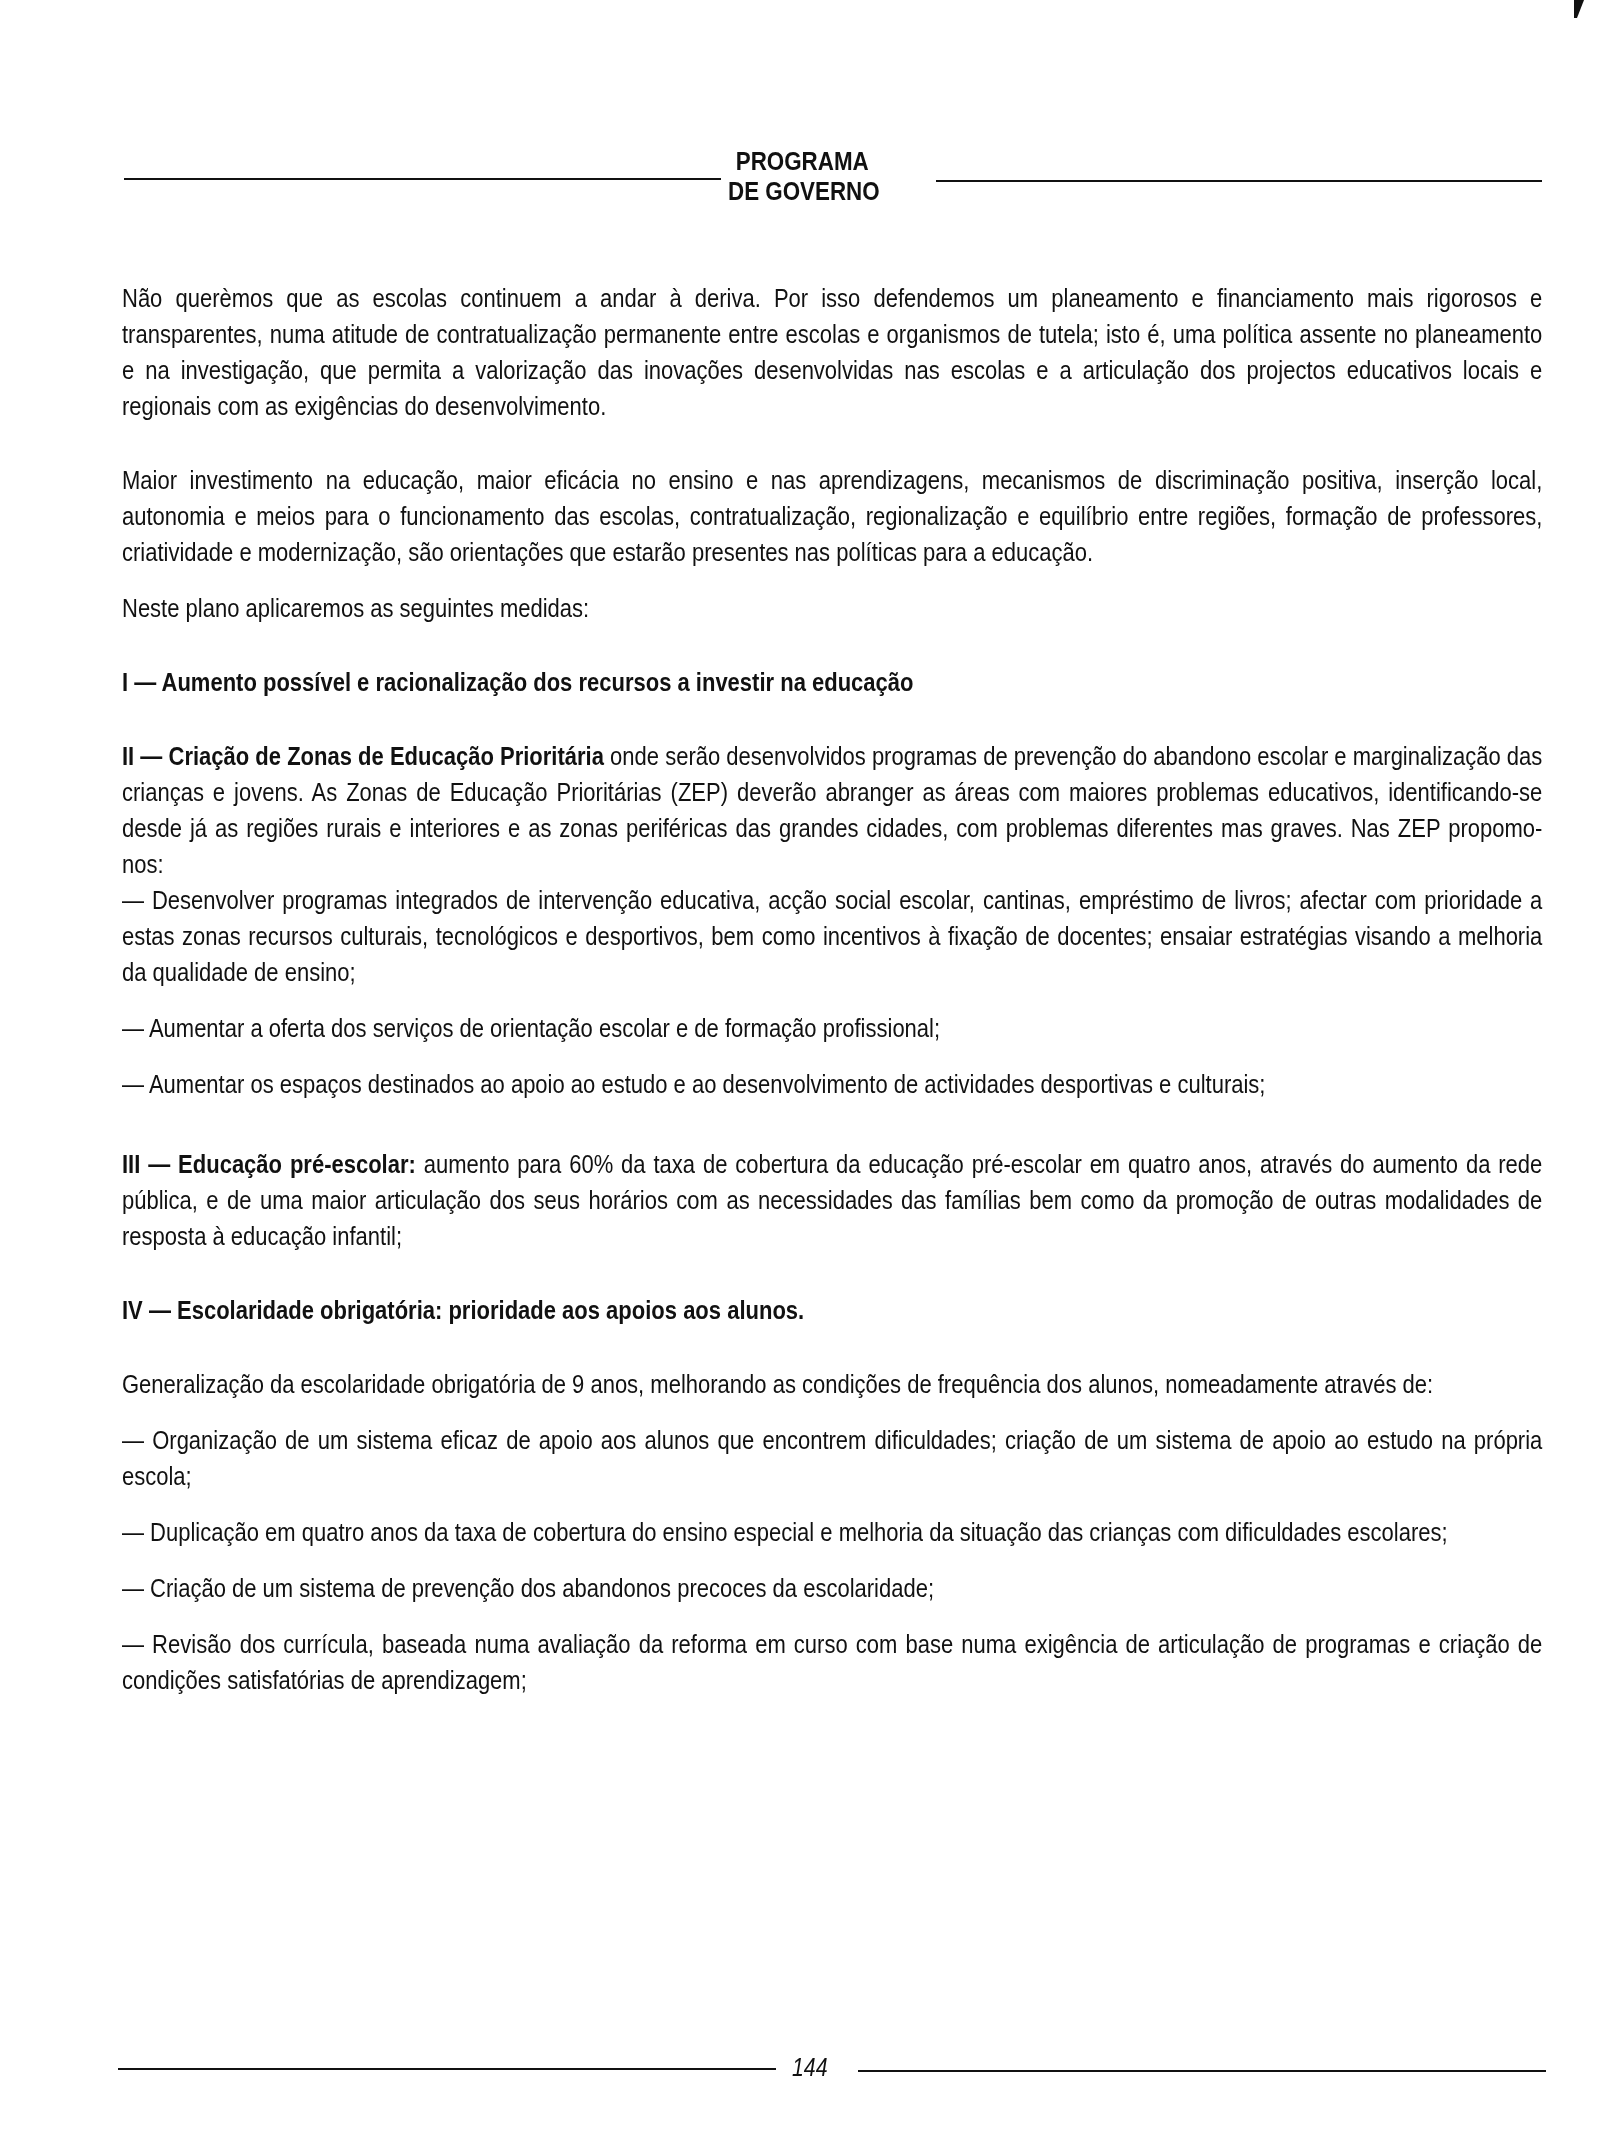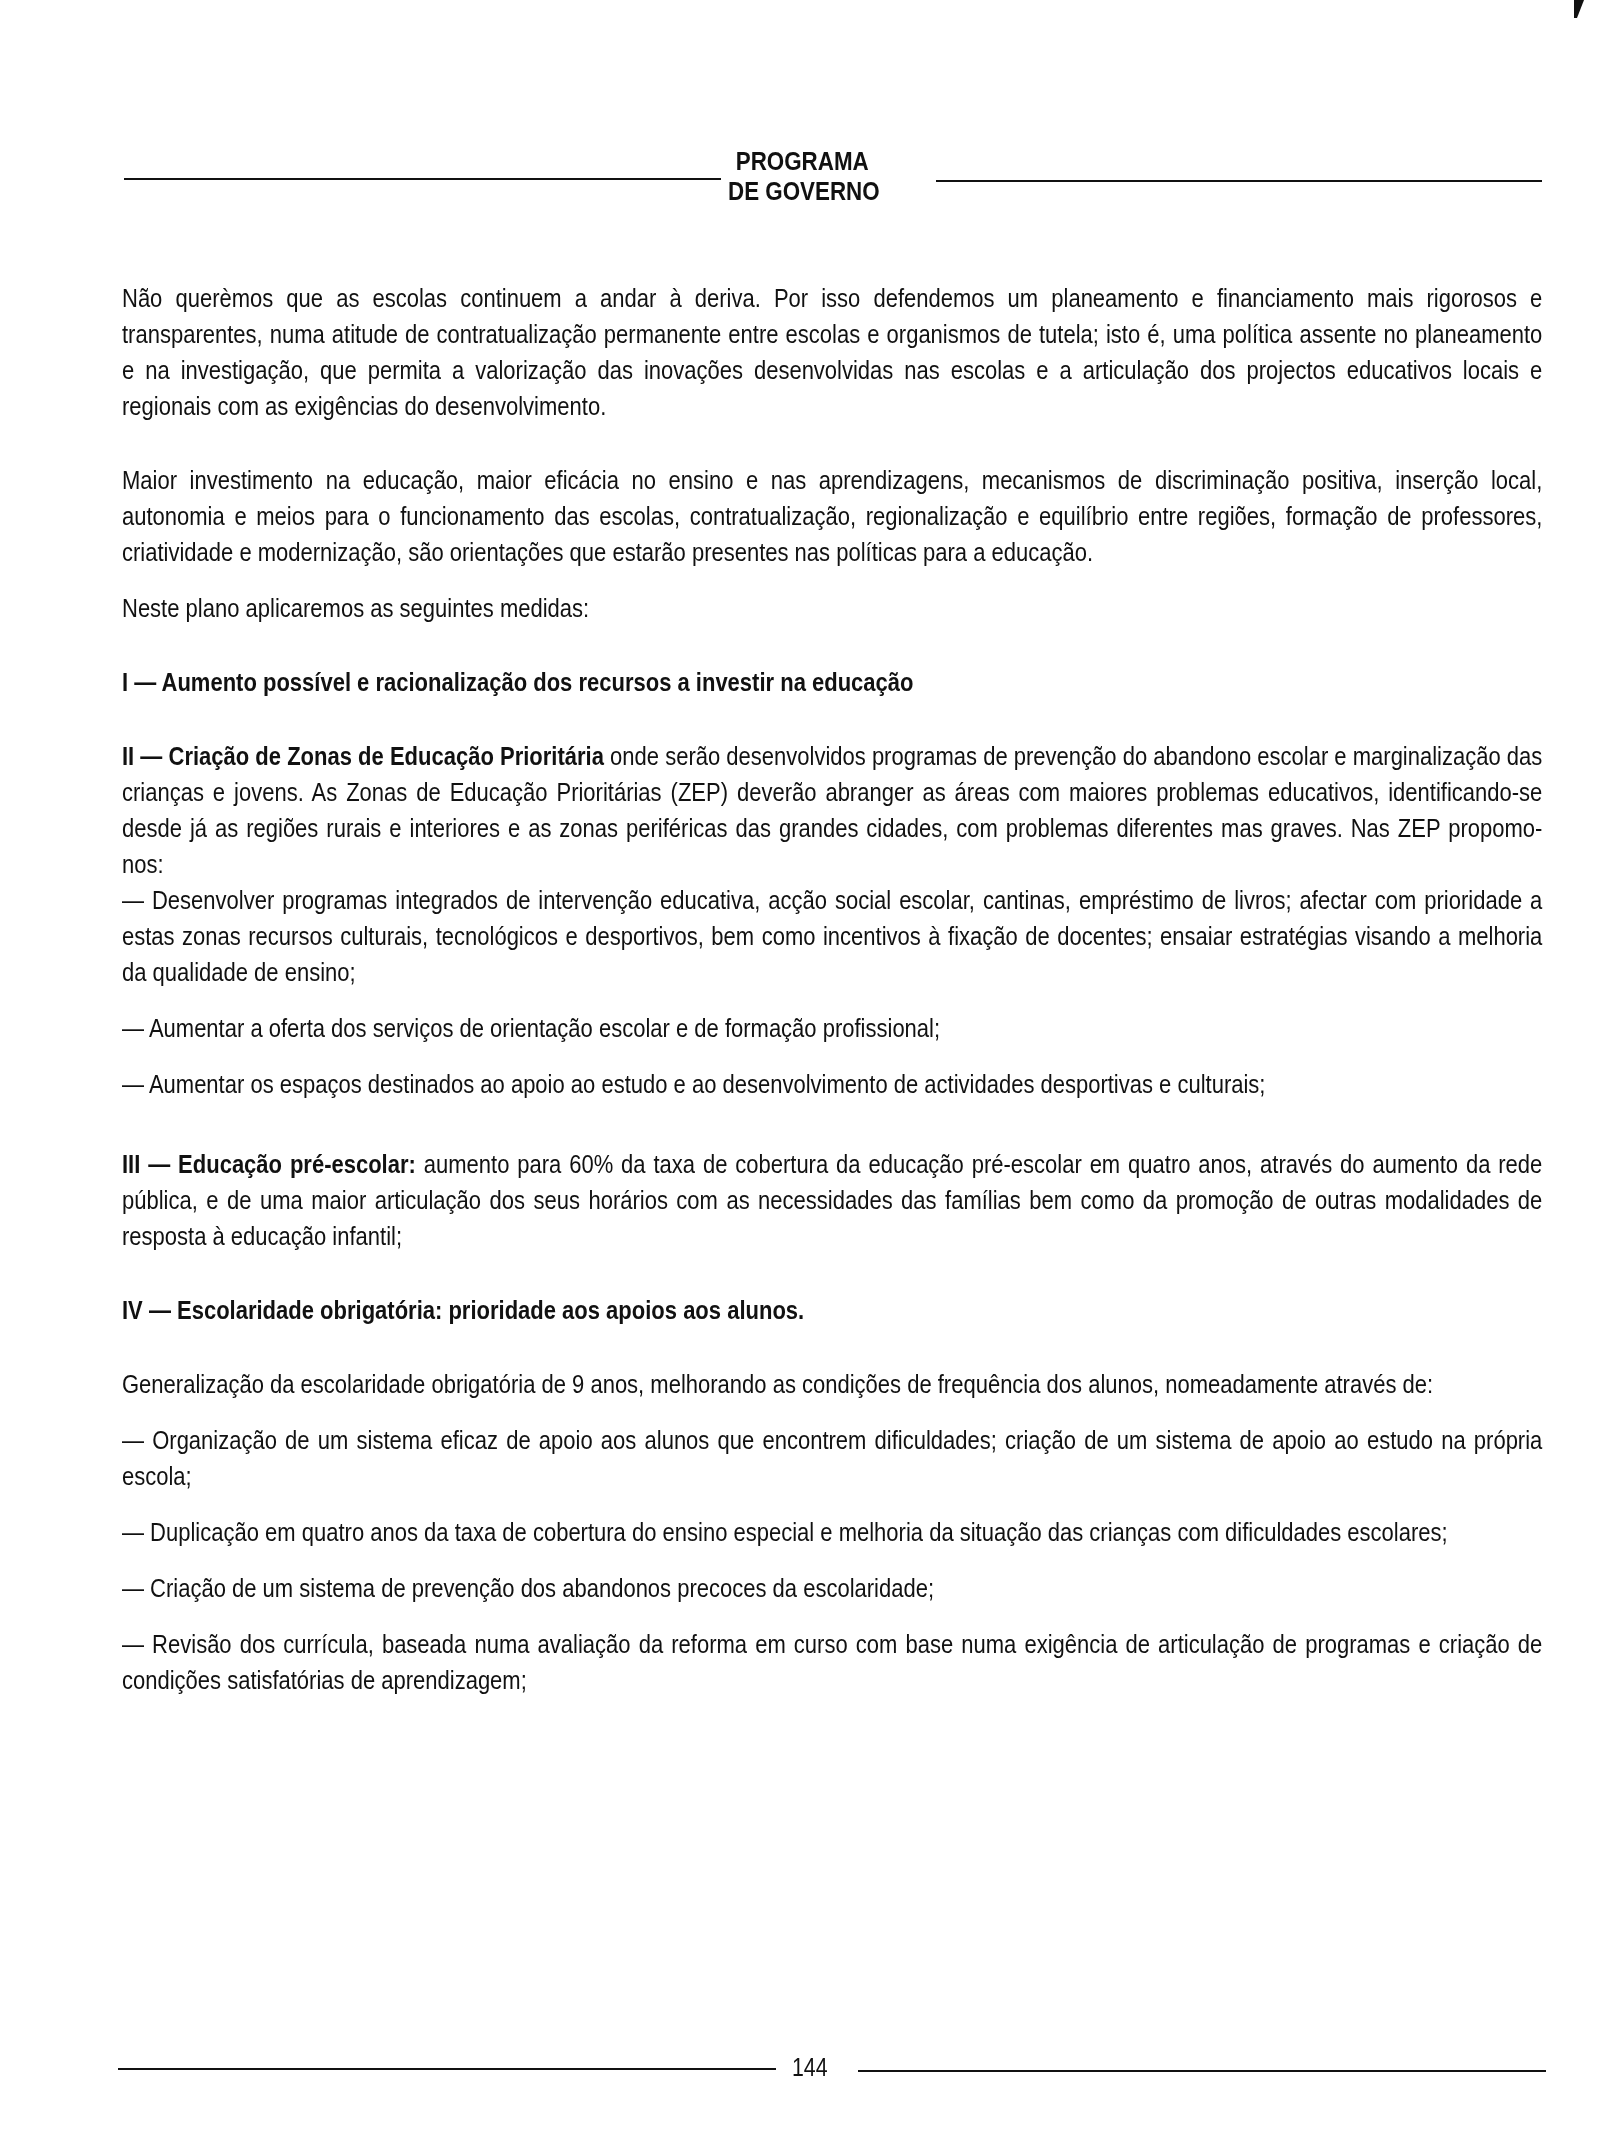--- a/index.html
+++ b/index.html
@@ -83,20 +83,21 @@
     .gap-xl { margin-top: 44px !important; }
     .b { font-weight: bold; }
 
     
     .footer {
       position: absolute;
       left: 118px;
       top: 2050px;
       width: 1428px;
       height: 40px;
+      font-style: italic;
     }
     .footer .rule-left {
       position: absolute;
       left: 0; top: 18px;
       width: 658px; height: 0;
       border-top: 2px solid #111;
     }
     .footer .rule-right {
       position: absolute;
       left: 740px; top: 20px;

